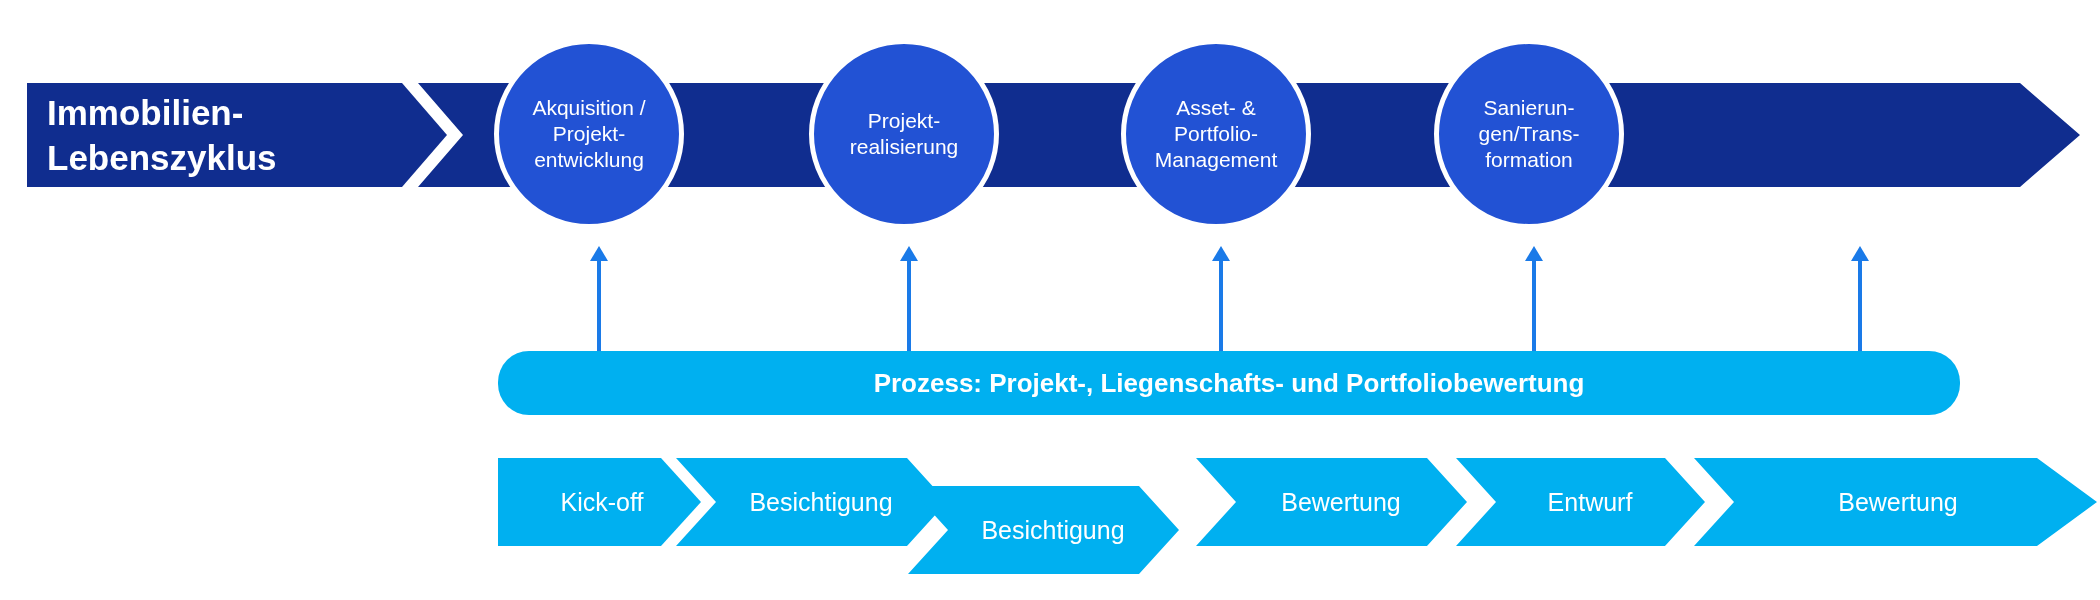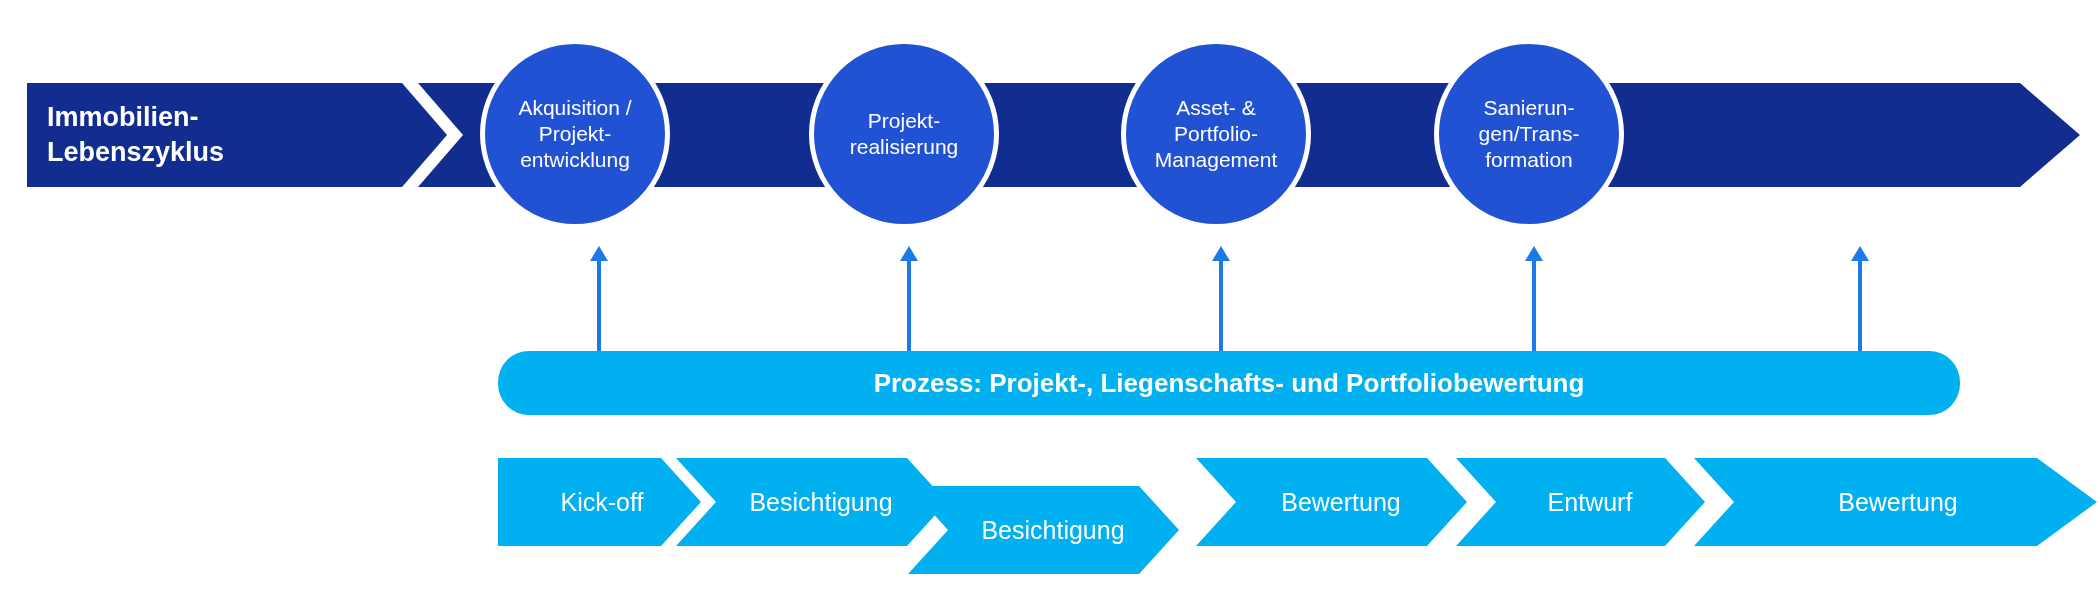--- a/index.html
+++ b/index.html
@@ -23,21 +23,21 @@
     top: 83px;
     width: 420px;
     height: 104px;
     background: #102D8F;
     clip-path: polygon(0 0, calc(100% - 45px) 0, 100% 50%, calc(100% - 45px) 100%, 0 100%);
     display: flex;
     align-items: center;
   }
   .band-title {
     color: #ffffff;
-    font-size: 27px;
+    font-size: 35px;
     font-weight: bold;
     line-height: 1.3;
     padding-left: 20px;
     white-space: pre-line;
   }
   .band-right {
     position: absolute;
     left: 418px;
     top: 83px;
     width: 1662px;
@@ -59,21 +59,21 @@
     display: flex;
     align-items: center;
     justify-content: center;
     text-align: center;
     font-size: 21px;
     line-height: 1.25;
     white-space: pre-line;
     z-index: 2;
     box-sizing: border-box;
   }
-  .stage1 { left: 480px; }
+  .stage1 { left: 494px; }
   .stage2 { left: 809px; }
   .stage3 { left: 1121px; }
   .stage4 { left: 1434px; }
   .stage5 { left: 1760px; }
 
   
   .connector {
     position: absolute;
     top: 246px;
     width: 20px;

